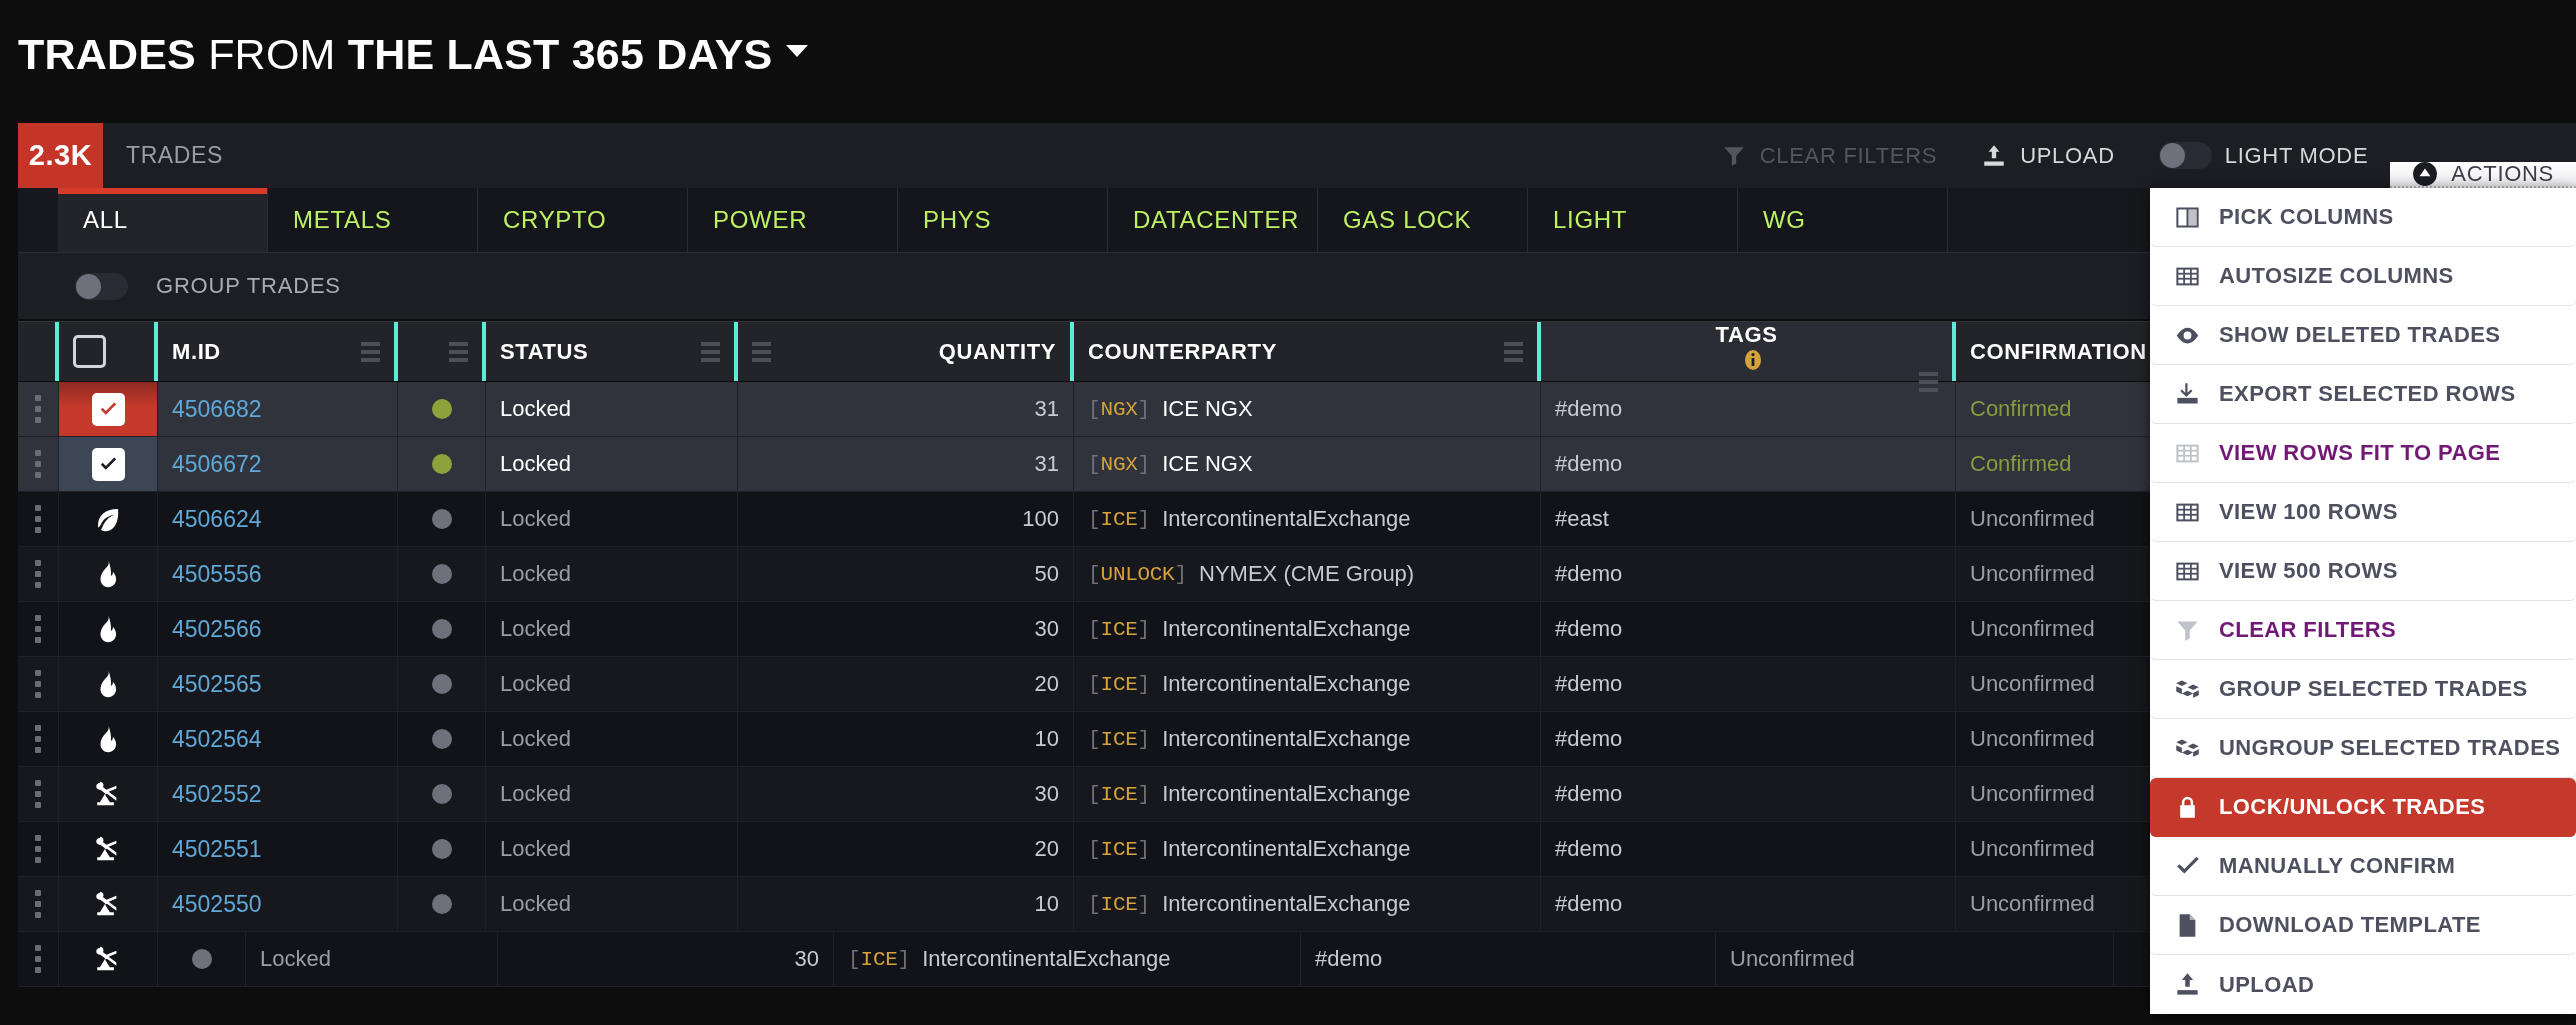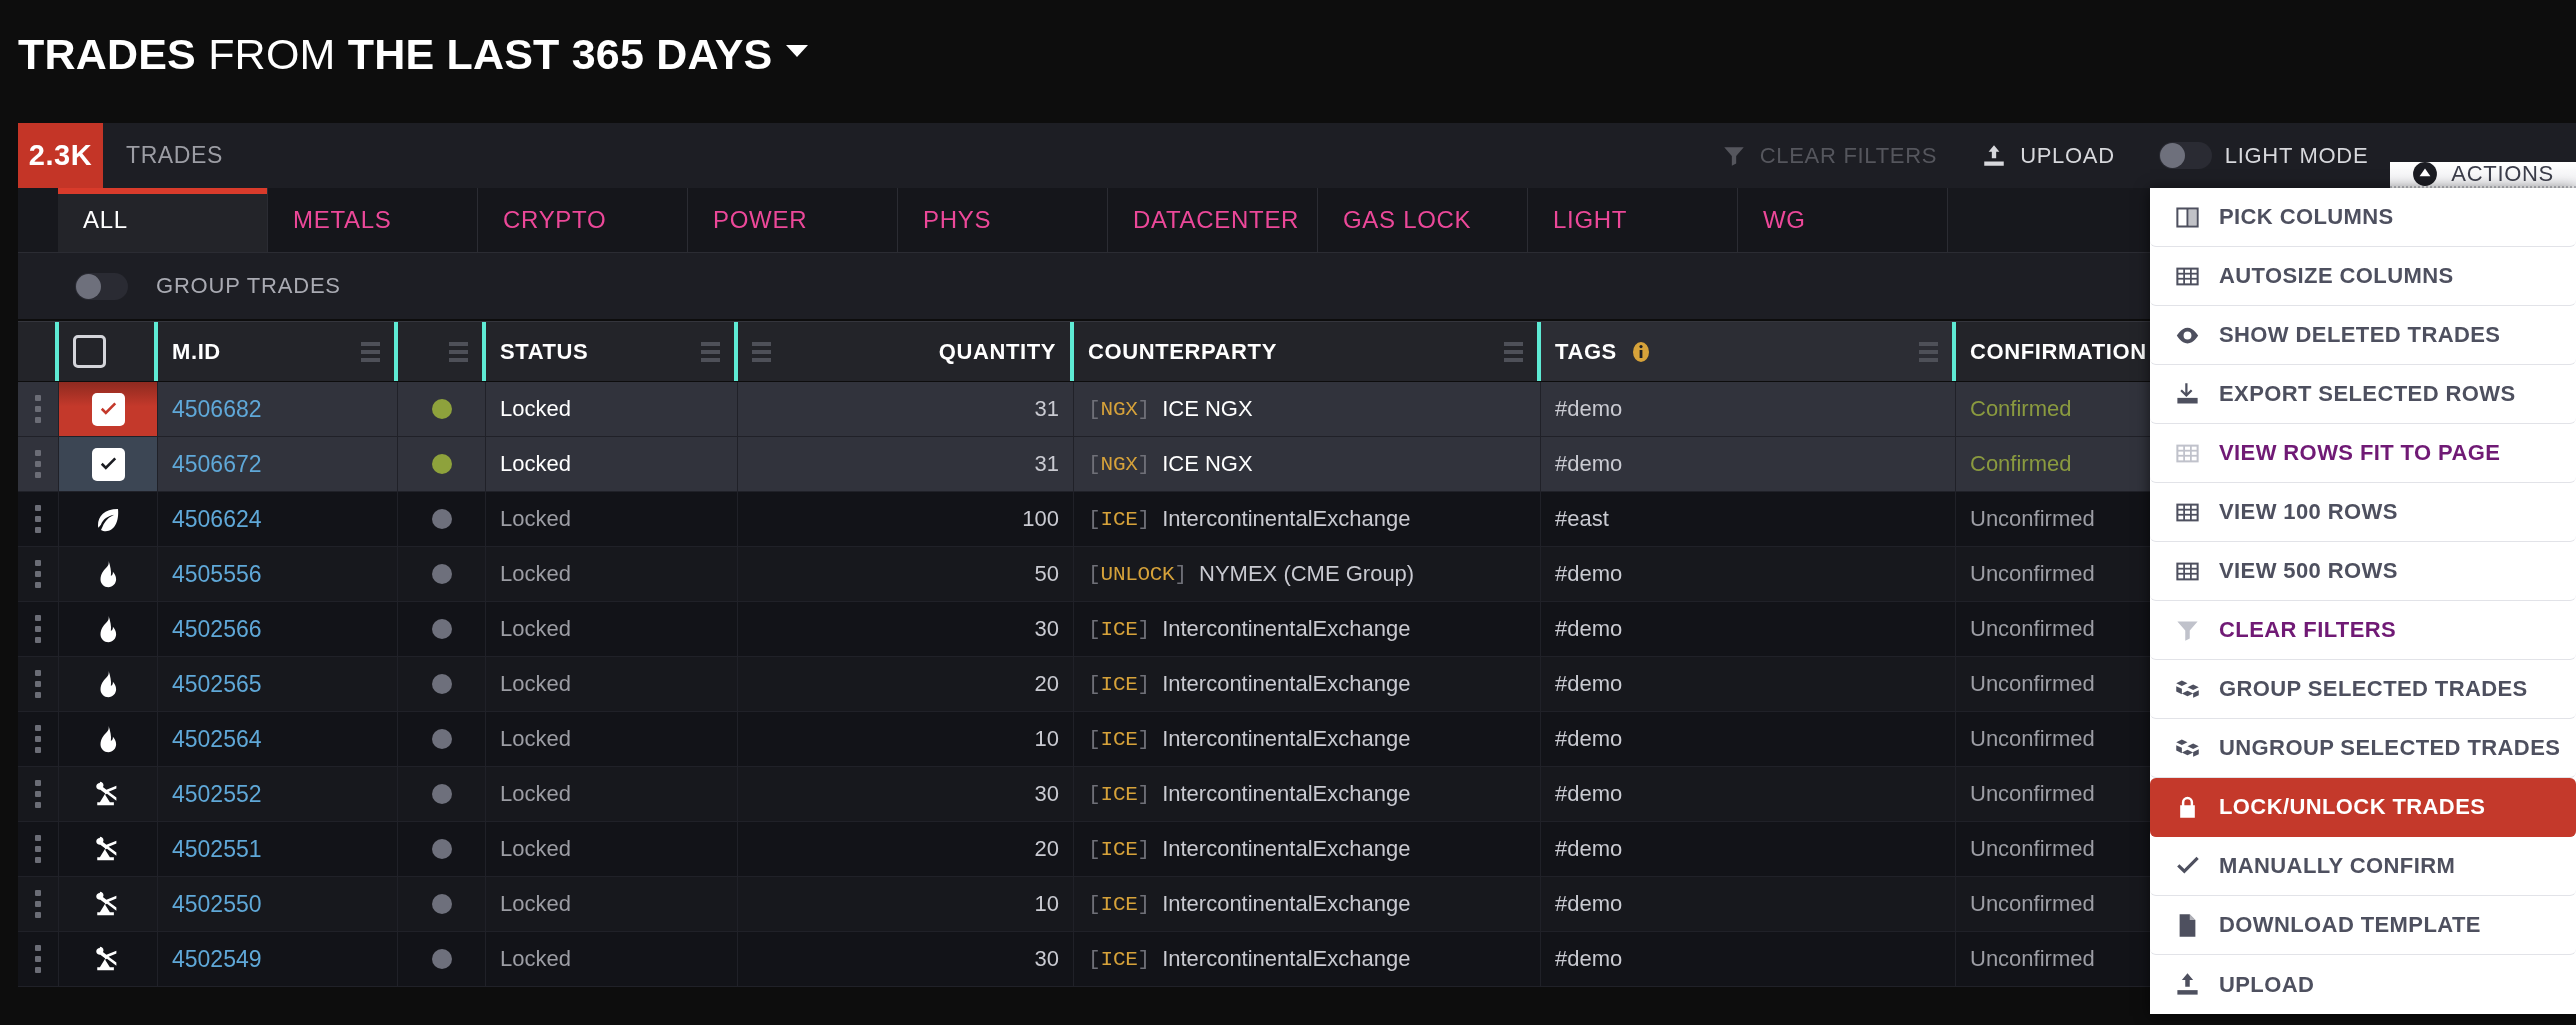--- a/index.html
+++ b/index.html
@@ -62,21 +62,21 @@
     width: 25px; height: 25px; border-radius: 50%; background: #6e707c;
   }
 
   
   .tabs {
     position: absolute; left: 18px; top: 188px; right: 0; height: 65px;
     display: flex; background: #17181d; border-bottom: 1px solid #2b2c33;
   }
   .tab {
     width: 210px; flex: none; position: relative; display: flex; align-items: center;
-    padding-left: 25px; font-size: 24px; letter-spacing: 0.7px; color: #ec4899;
+    padding-left: 25px; font-size: 24px; letter-spacing: 0.7px; color: #bef264;
     background: #15161b; border-right: 1px solid #2b2c33; cursor: pointer;
     white-space: nowrap;
   }
   .tab.active { color: #ffffff; background: #232429; margin-left: 40px; }
   .tab.active::before {
     content: ""; position: absolute; left: 0; right: 0; top: 0; height: 6px; background: #d93b2b;
   }
 
   
   .groupbar {
@@ -93,21 +93,21 @@
     border-top: 1px solid #34353c; border-bottom: 1px solid #0d0d0d;
   }
   .hcell {
     display: flex; align-items: center; color: #ffffff; font-size: 22px;
     font-weight: 700; letter-spacing: 0.6px; border-right: 4px solid #5eead4;
     padding: 0 14px; position: relative; white-space: nowrap;
   }
   .hcell.right { justify-content: flex-end; }
   .hamb { display: flex; flex-direction: column; gap: 4px; margin-left: auto; flex: none; cursor: pointer; }
   .hamb i { display: block; width: 19px; height: 4px; background: #4e5058; }
-  .hcell.tags-col { background: #2c2d34; }
+  .hcell.tags-col { background: #2c2d34; flex-direction: column; }
 
   .row { display: flex; height: 55px; border-bottom: 1px solid #202128; }
   .row.odd { background: #121318; }
   .row.even { background: #17181d; }
   .row.sel { background: #31333c; }
   .cell {
     display: flex; align-items: center; border-right: 1px solid #202128;
     padding: 0 14px; font-size: 22px; color: #c9cad1; white-space: nowrap; overflow: hidden;
   }
   .cell.right { justify-content: flex-end; }
@@ -706,23 +706,20 @@
               <i></i>
               <i></i>
               <i></i>
             </span>
           </div>
           <div class="cell c-check center">
             <svg class="rowicon" viewBox="0 0 24 24">
               <path d="M5.5 2.2c1.6 0 2.9 1.2 2.9 2.7 0 .6-.2 1.1-.5 1.5l2.8 2.1 8-3.2v2.3l-6.2 2.5 6.2 4.7v2.6l-7.5-5.7-1.6.6 3.9 6.3h3.2v2.3H3.4v-2.3h2.1l4.3-7.1-3.9-2.9a2.9 2.9 0 0 1-3.3-2.7c0-1.5 1.3-2.7 2.9-2.7z"></path>
             </svg>
           </div>
-          <div class="cell c-mid">
-            <span class="midlink">4502549</span>
-          </div>
           <div class="cell c-dot center">
             <span class="sdot "></span>
           </div>
           <div class="cell c-status">
             <span class="status-dim">Locked</span>
           </div>
           <div class="cell c-qty right">
             <span>30</span>
           </div>
           <div class="cell c-cpty">

